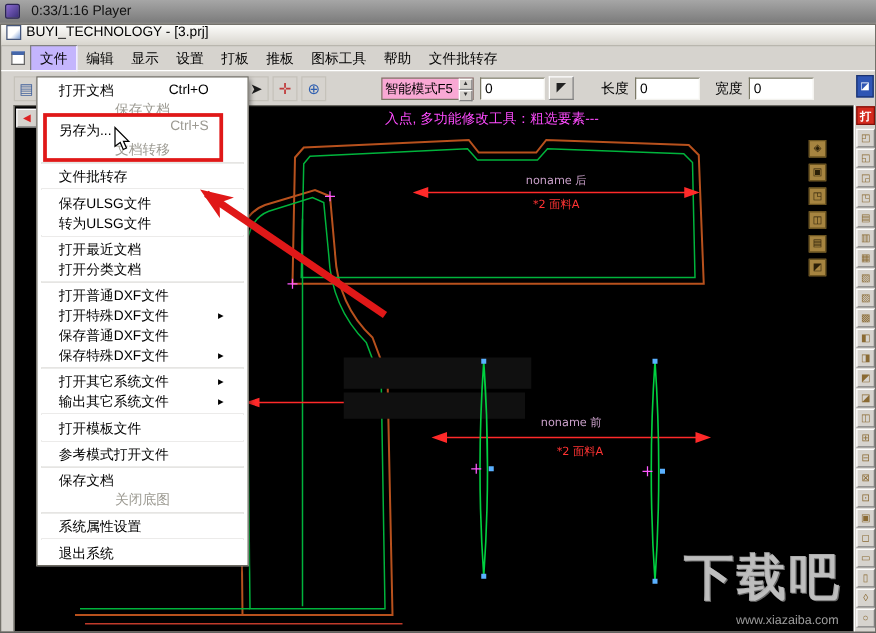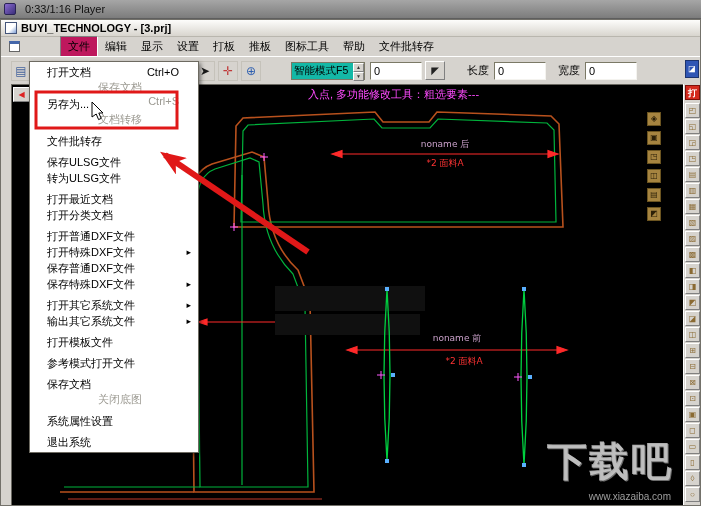--- a/index.html
+++ b/index.html
@@ -12,37 +12,37 @@
   
   .player-bar{position:absolute;left:0;top:0;width:701px;height:19px;
     background:linear-gradient(#a6a6a6,#7c7c7c);border-bottom:1px solid #5e5e5e;
     display:flex;align-items:center;gap:9px;padding-left:4px;font-size:11px;color:#111;}
   .player-icon{width:12px;height:12px;background:linear-gradient(135deg,#8a6ad0,#3b2f7a);
     border:1px solid #2a2355;border-radius:2px;}
   
   .app-window{position:absolute;left:0;top:19px;width:701px;height:487px;
     background:#d6d3ce;border:1px solid #73716a;}
   .titlebar{position:absolute;left:0;top:0;width:100%;height:17px;
-    background:linear-gradient(#fdfdfb,#d8d5ce);display:flex;align-items:center;gap:4px;
-    padding-left:4px;font-size:11px;font-weight:bold;color:#000;border-bottom:1px solid #b9b6ae;}
+    background:linear-gradient(#fdfdfb,#d8d5ce);display:flex;gap:4px;
+    padding-left:4px;font-size:11px;font-weight:normal;color:#000;border-bottom:1px solid #b9b6ae;}
   .app-icon{width:12px;height:12px;background:linear-gradient(135deg,#ffffff 55%,#7e9fd6);
     border:1px solid #44557a;}
   .menubar{position:absolute;left:0;top:17px;width:100%;height:19px;display:flex;
     align-items:center;padding-left:8px;font-size:11px;color:#000;}
   .doc-icon{width:11px;height:11px;background:#fff;border:1px solid #666;
     border-top:3px solid #4466aa;margin-right:4px;}
   .mb-item{padding:2px 7px;cursor:default;}
-  .mb-item.pressed{border:1px solid;border-color:#808080 #ffffff #ffffff #808080;background:#be185d;margin-left:36px;}
+  .mb-item.pressed{border:1px solid;border-color:#808080 #ffffff #ffffff #808080;background:#c4b5fd;}
   
   .toolbar{position:absolute;left:0;top:36px;width:100%;height:28px;border-top:1px solid #fff;
     display:flex;align-items:center;padding-left:10px;font-size:11px;}
   .tb-icons{display:flex;gap:3px;}
   .tb-icon{width:20px;height:20px;font-size:12px;line-height:19px;text-align:center;
     border:1px solid #c5c2ba;background:#d6d3ce;}
-  .combo{margin-left:30px;width:74px;height:18px;background:#14b8a6;border:1px solid #7b7966;
+  .combo{margin-left:44px;width:74px;height:18px;background:#f9a8d4;border:1px solid #7b7966;
     display:flex;align-items:center;font-size:10.5px;padding-left:2px;position:relative;}
   .spin{position:absolute;right:0;top:0;width:11px;height:16px;display:flex;flex-direction:column;}
   .spin span{flex:1;font-size:5px;line-height:7px;text-align:center;background:#d6d3ce;
     border:1px solid;border-color:#fff #808080 #808080 #fff;color:#333;}
   .tb-input{margin-left:5px;width:52px;height:18px;border:1px solid;
     border-color:#7b7966 #f4f3ef #f4f3ef #7b7966;background:#fff;font-size:11px;padding:0 3px;
     font-family:inherit;}
   .tool-btn{margin-left:3px;width:20px;height:19px;border:1px solid;
     border-color:#fff #808080 #808080 #fff;background:#d6d3ce;font-size:10px;line-height:17px;
     text-align:center;color:#222;}
@@ -70,21 +70,21 @@
     background:#d6d3ce;border-left:1px solid #fff;}
   .rt-top{margin:1px 0 3px 1px;width:15px;height:15px;background:#d42a1e;color:#fff;
     font-size:9px;font-weight:bold;line-height:14px;text-align:center;border:1px solid #7e100a;}
   .rt-btn{margin:0 0 1px 1px;width:15px;height:15px;background:#d6d3ce;border:1px solid;
     border-color:#fff #808080 #808080 #fff;color:#8a6a33;font-size:8px;line-height:13px;
     text-align:center;}
   
   .file-menu{position:absolute;left:28px;top:41px;width:170px;background:#fff;
     border:1px solid #6d6a61;box-shadow:2px 2px 4px rgba(0,0,0,.45);padding:2px 1px;
     z-index:30;font-size:11px;}
-  .menu-item{height:16px;display:flex;align-items:center;padding:0 4px 0 16px;
+  .menu-item{height:16px;display:flex;align-items:center;padding:0 16px 0 16px;
     white-space:nowrap;color:#000;}
   .menu-item.disabled{color:#9c9a92;flex-direction:column;}
   .mi-short{margin-left:auto;padding-right:14px;}
   .mi-sub{margin-left:auto;padding-right:2px;font-size:9px;}
   .menu-sep{height:1px;background:#9a988e;border-bottom:1px solid #fff;margin:2px 2px;}
   
   .overlay{position:absolute;left:0;top:0;width:701px;height:506px;z-index:60;
     pointer-events:none;}
 </style>
 </head>

